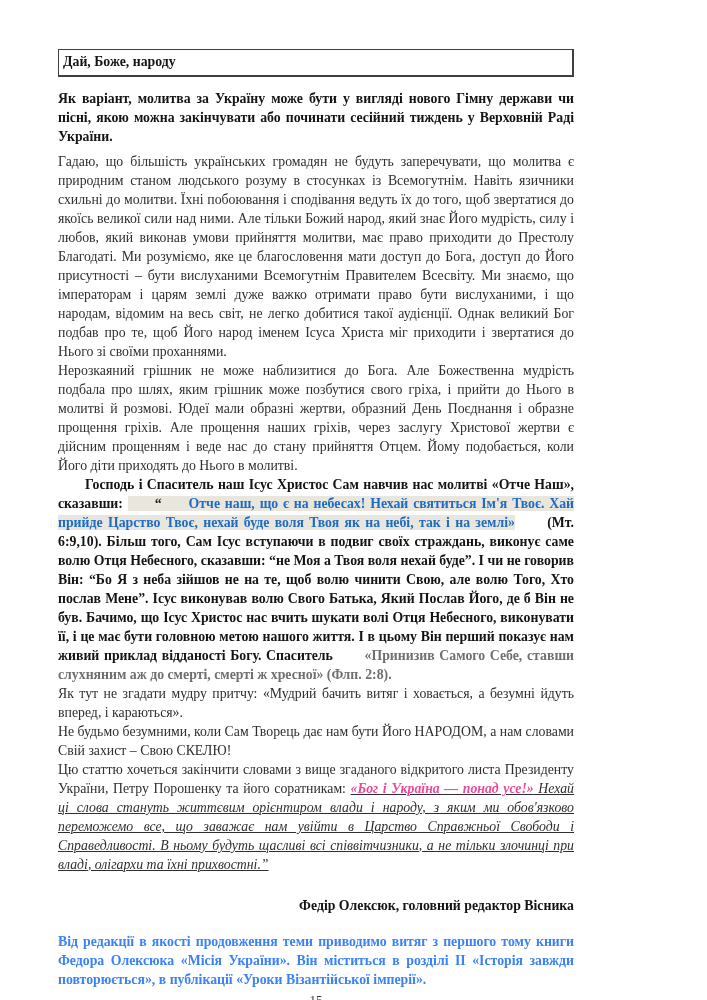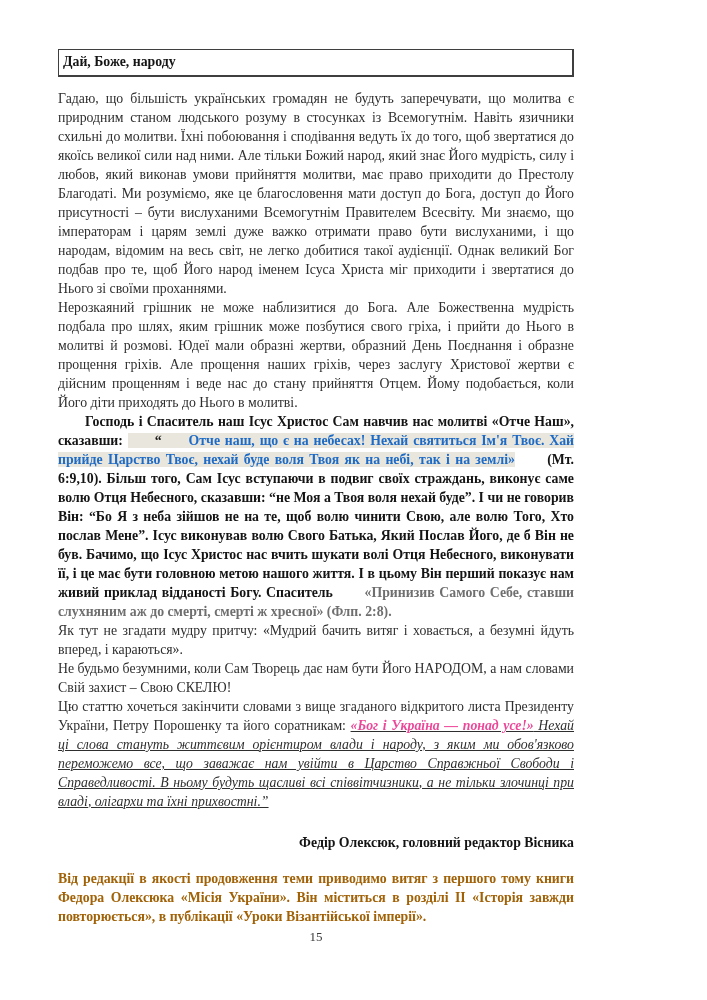--- a/index.html
+++ b/index.html
@@ -30,37 +30,38 @@
   p { margin: 0; text-align: justify; }
   .bold { font-weight: bold; color: #141414; margin-left: 27px; }
   .intro { font-weight: bold; color: #141414; margin-bottom: 6px; }
   .blue { color: #1e6bc6; }
   .hl { background: #e9e6dd; }
   .gray-quote { color: #6f6f6f; }
   .underline-seg { text-decoration: underline; text-decoration-thickness: 1px; }
   .italic { font-style: italic; }
   .bold-italic { font-style: italic; font-weight: bold; color: #ec4899; }
   .author { margin-top: 22px; font-weight: bold; color: #141414; text-align: right; }
-  .editorial { margin-top: 17px; font-weight: bold; color: #a16207; }
+  .editorial { margin-top: 17px; font-weight: bold; color: #3b82f6; }
   .page-number {
     text-align: center;
     font-size: 13px;
     color: #3a3a3a;
     margin-top: 1px;
   }
 </style>
 </head>
 <body>
 
 <div class="page">
 
   <div class="epigraph-box">
     <div>Дай, Боже, народу</div>
   </div>
 
+  <p class="intro">Як варіант, молитва за Україну може бути у вигляді нового Гімну держави чи  пісні, якою можна закінчувати або починати сесійний тиждень у Верховній Раді України.</p>
 
   <p>Гадаю, що більшість українських громадян не будуть заперечувати, що молитва є природним станом людського розуму в стосунках із Всемогутнім. Навіть язичники схильні до молитви. Їхні побоювання і сподівання ведуть їх до того, щоб звертатися до якоїсь великої сили над ними. Але тільки Божий народ, який знає Його мудрість, силу і любов, який виконав умови прийняття молитви, має право приходити до Престолу Благодаті. Ми розуміємо, яке це благословення мати доступ до Бога, доступ до Його присутності – бути вислуханими Всемогутнім Правителем Всесвіту. Ми знаємо, що імператорам і царям землі дуже важко отримати право бути вислуханими, і що народам, відомим на весь світ, не легко добитися такої аудієнції. Однак великий Бог подбав про те, щоб Його народ іменем Ісуса Христа міг приходити і звертатися до Нього зі своїми проханнями.</p>
 
   <p>Нерозкаяний грішник не може наблизитися до Бога. Але Божественна мудрість подбала про шлях, яким грішник може позбутися свого гріха, і прийти до Нього в молитві й розмові. Юдеї мали образні жертви, образний День Поєднання і образне прощення гріхів. Але прощення наших гріхів, через заслугу Христової жертви є дійсним прощенням і веде нас до стану прийняття Отцем. Йому подобається, коли Його діти приходять до Нього в молитві.</p>
 
   <p><span class="bold">Господь і Спаситель наш Ісус Христос Сам навчив нас молитві «Отче Наш», сказавши: </span><span class="hl"><span class="bold">“</span><span class="bold blue">Отче наш, що є на небесах! Нехай святиться Ім'я Твоє. Хай прийде Царство Твоє, нехай буде воля Твоя як на небі, так і на землі»</span></span><span class="bold"> (Мт. 6:9,10). Більш того, Сам Ісус вступаючи в подвиг своїх страждань, виконує саме волю Отця Небесного, сказавши: “не Моя а Твоя воля нехай буде”. І чи не говорив Він: “Бо Я з неба зійшов не на те, щоб волю чинити Свою, але волю Того, Хто послав Мене”. Ісус виконував волю Свого Батька, Який Послав Його, де б Він не був. Бачимо, що Ісус Христос нас вчить шукати волі Отця Небесного, виконувати її, і це має бути головною метою нашого життя. І в цьому Він перший показує нам живий приклад відданості Богу. Спаситель </span><span class="bold gray-quote">«Принизив Самого Себе, ставши слухняним аж до смерті, смерті ж хресної» (Флп. 2:8).</span></p>
 
   <p>Як тут не згадати мудру притчу: «Мудрий бачить витяг і ховається, а безумні йдуть вперед, і караються».</p>
 
   <p>Не будьмо безумними, коли Сам Творець дає нам бути Його НАРОДОМ, а нам словами Свій захист – Свою СКЕЛЮ!</p>

